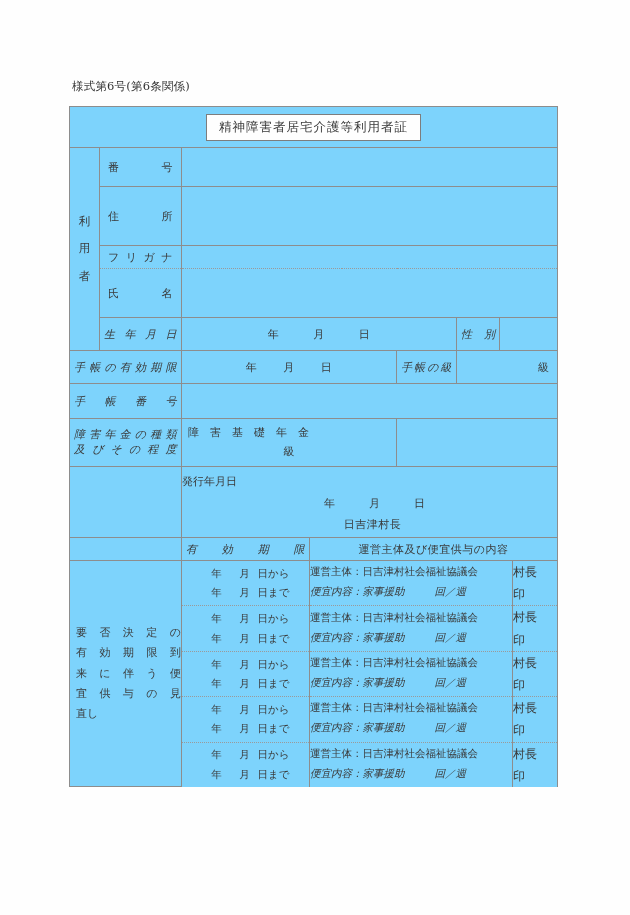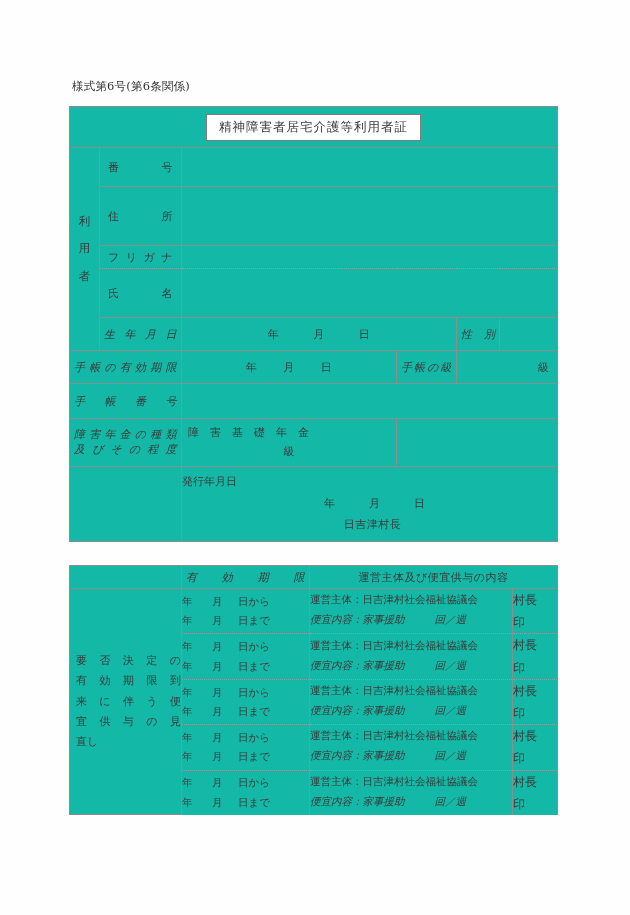--- a/index.html
+++ b/index.html
@@ -43,21 +43,21 @@
     width: 488px;
     border-collapse: collapse;
     table-layout: fixed;
     font-size: 11px;
     color: #3a3a3a;
   }
   .doc-table td {
     border: 1px solid #8d8d8d;
     padding: 0;
     vertical-align: middle;
-    background: #14b8a6;
+    background: #7dd3fc;
   }
 
   
   .title-row td {
     height: 40px;
     text-align: center;
   }
   .title-box {
     display: inline-block;
     border: 1px solid #7d7d7d;
@@ -142,21 +142,21 @@
     text-align: justify;
     text-align-last: justify;
     margin-left: 6px;
   }
   .rev-vlabel span.last { text-align-last: left; }
 
   .rev-period {
     font-size: 10.5px;
     line-height: 1.85;
     padding: 6px 8px 6px 0;
-    text-align: left;
+    text-align: center;
     white-space: nowrap;
   }
   .rev-period .ln { display: block; }
   .rev-period .ln i { font-style: normal; display: inline-block; }
   .w-y { width: 30px; }
   .w-m { width: 26px; }
 
   .rev-content {
     font-size: 10.5px;
     line-height: 1.9;
@@ -292,21 +292,21 @@
       <td colspan="2" style="height:74px"></td>
       <td colspan="5" class="issue-cell">
         <div class="issue-top">発行年月日</div>
         <div class="issue-date"><span>年</span><i class="gap-m"></i><span>月</span><i class="gap-m"></i><span>日</span></div>
         <div class="issue-sign">日吉津村長</div>
       </td>
     </tr>
   </tbody>
     </table>
 
-  <table class="doc-table" style="top:565px">
+  <table class="doc-table" style="top:537px">
     <colgroup>
       <col style="width:112px">
       <col style="width:128px">
       <col style="width:203px">
       <col style="width:45px">
     </colgroup>
 
     <tbody>
         <tr>
       <td style="height:22px"></td>

